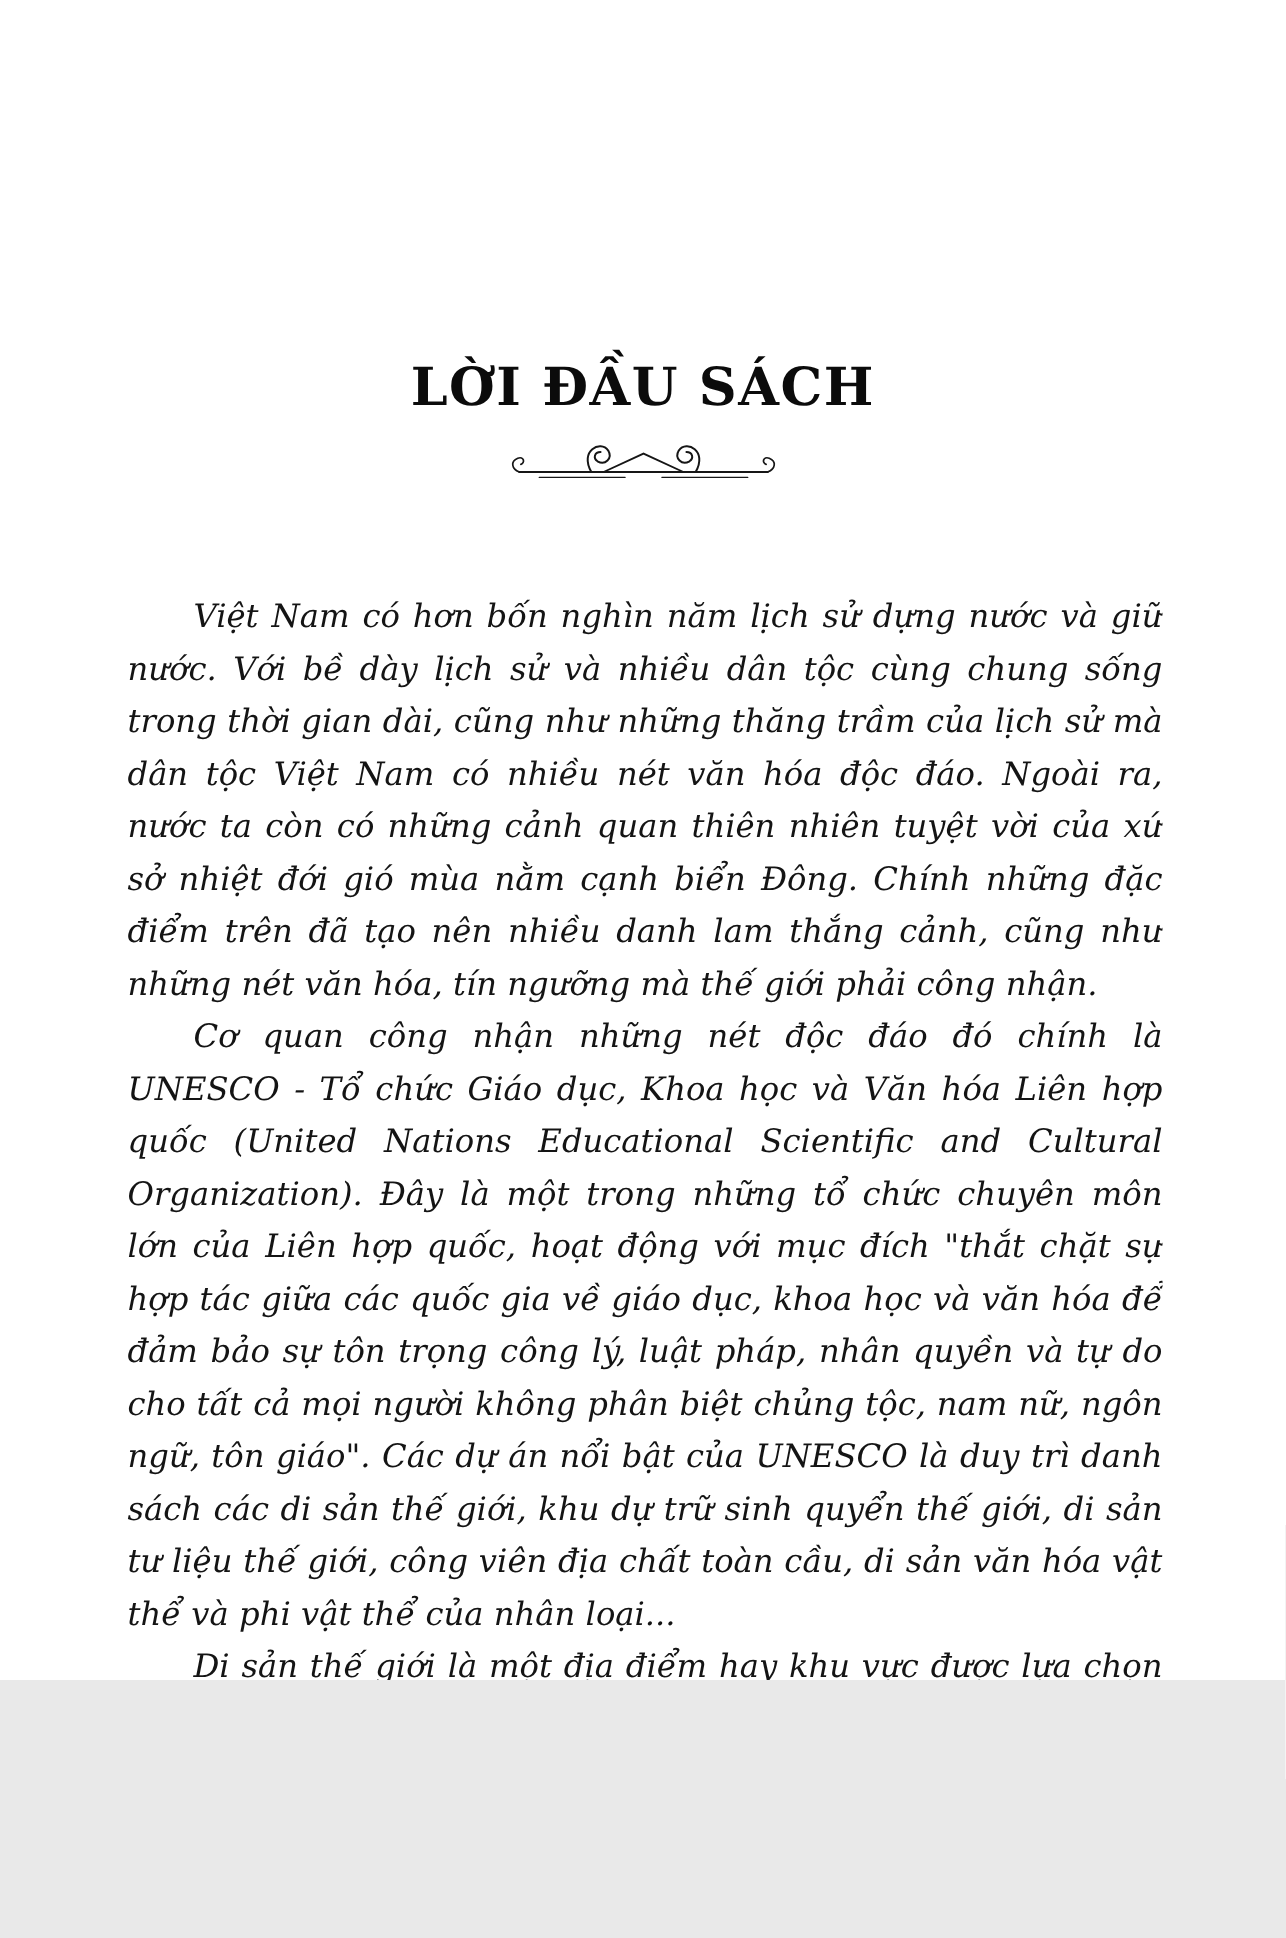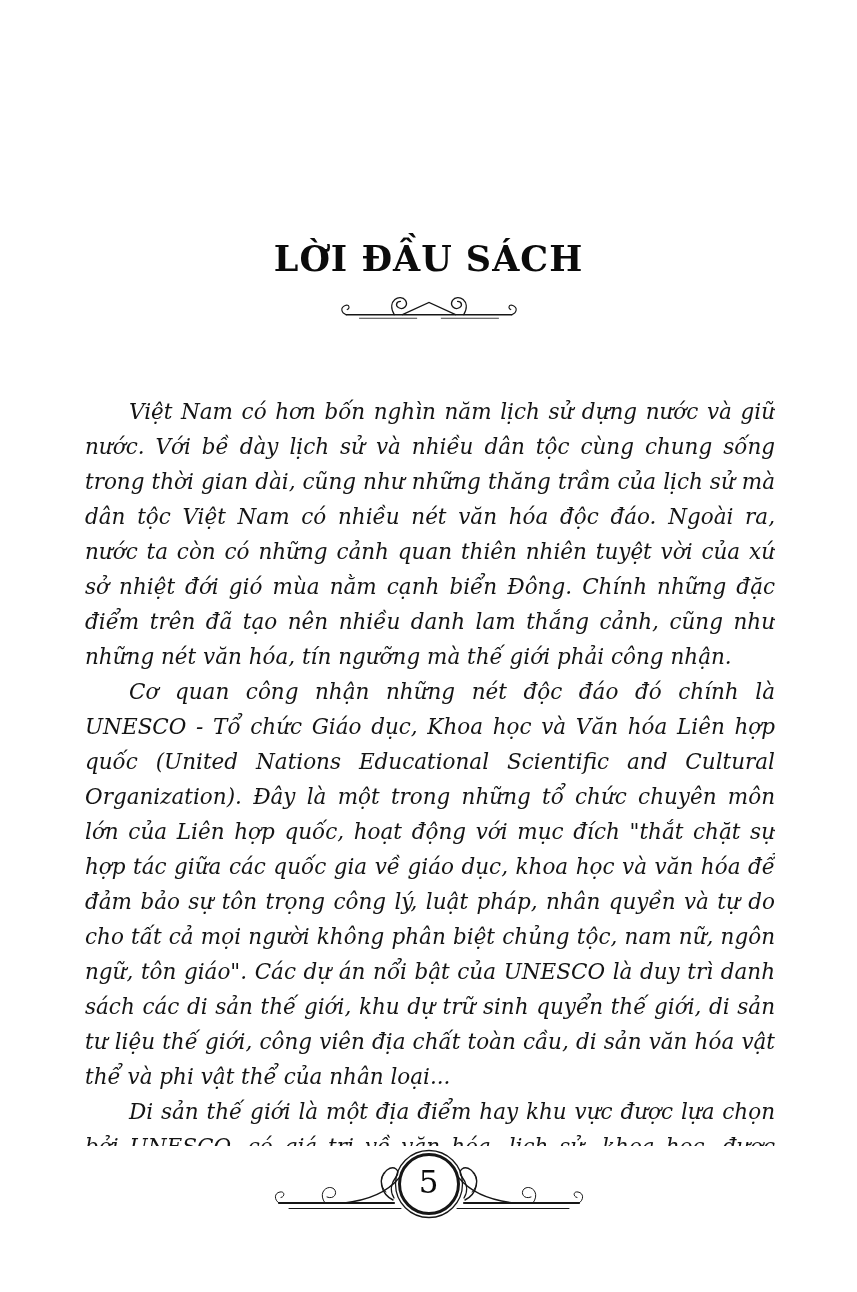--- a/index.html
+++ b/index.html
@@ -1,17 +1,17 @@
 <!DOCTYPE html>
 <html><head>
 <meta charset="utf-8">
 <style>
   html, body { margin: 0; padding: 0; background: #e9e9e9; }
   .page {
-    width: 857px; height: 1292px;
+    width: 857px; height: 1120px;
     background: #ffffff;
     position: relative;
     margin: 0 auto;
     font-family: "DejaVu Serif", "Liberation Serif", serif;
     color: #101010;
     overflow: hidden;
     box-sizing: border-box;
   }
   .title {
     padding-top: 238px;

